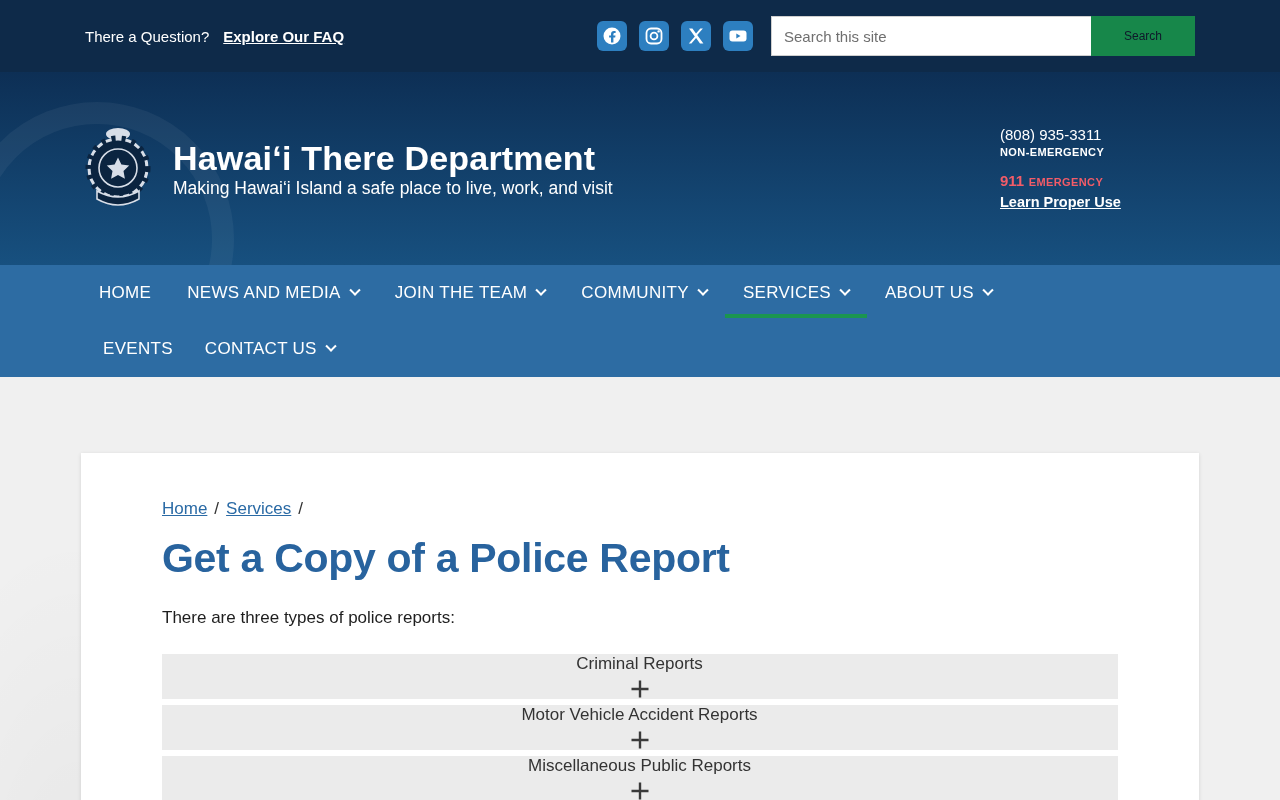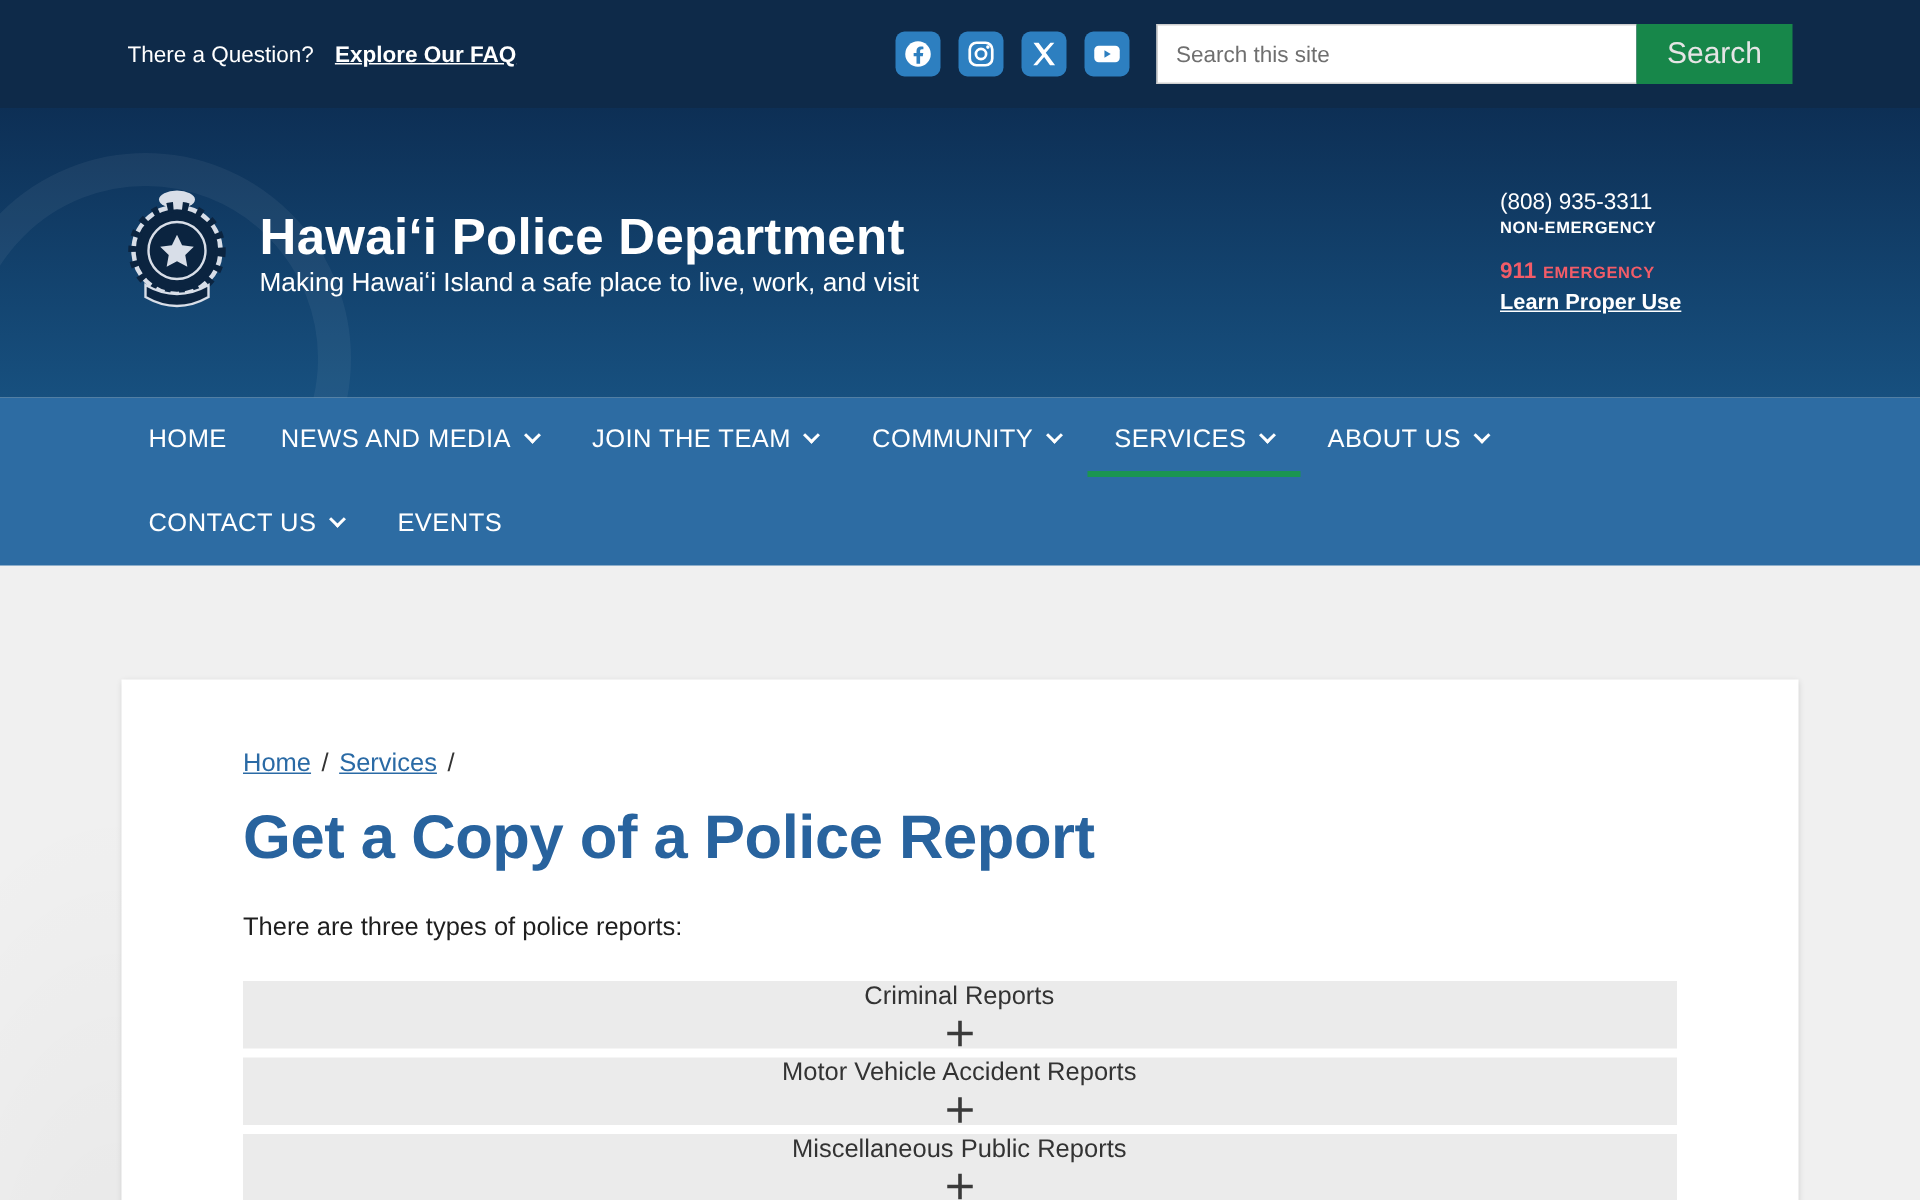--- a/index.html
+++ b/index.html
@@ -11,21 +11,21 @@
   .topbar { background:#0e2a49; height:72px; }
   .topbar-inner { width:1110px; margin:0 auto; height:100%; display:flex; align-items:center; justify-content:space-between; }
   .topbar-left { display:flex; align-items:center; gap:14px; color:#fff; font-size:15px; }
   .faq-link { color:#fff; font-weight:bold; text-decoration:underline; font-size:15px; }
   .topbar-right { display:flex; align-items:center; gap:18px; }
   .social { display:flex; gap:12px; }
   .social-btn { width:30px; height:30px; border-radius:6px; background:#2d7fc0; display:flex; align-items:center; justify-content:center; }
   .search-form { display:flex; }
   .search-input { width:320px; height:40px; border:1px solid #cfcfcf; border-right:none; padding:0 12px; font-size:15px; color:#333; outline:none; font-family:"Liberation Sans", sans-serif; }
   .search-input::placeholder { color:#6f6f6f; }
-  .search-btn { width:104px; height:40px; background:#17874a; color:#e5e5e5; border:none; font-size:20px; font-family:"Liberation Sans", sans-serif; cursor:pointer; }
+  .search-btn { width:104px; height:40px; background:#17874a; color:#0f172a; border:none; font-size:12px; font-family:"Liberation Sans", sans-serif; cursor:pointer; }
 
   
   .header { background:linear-gradient(180deg,#0d2f55 0%, #17507f 100%); height:193px; position:relative; overflow:hidden; }
   .header::before { content:''; position:absolute; left:-40px; top:30px; width:230px; height:230px; border-radius:50%; border:22px solid rgba(255,255,255,0.05); }
   .header-inner { width:1110px; margin:0 auto; height:100%; display:flex; align-items:center; position:relative; }
   .brand { display:flex; align-items:center; gap:22px; }
   .site-title { color:#fff; font-size:34px; font-weight:bold; letter-spacing:.2px; }
   .site-tagline { color:#fff; font-size:17.5px; margin-top:0; }
   .header-right { margin-left:auto; display:flex; gap:58px; }
   .phone-col { color:#fff; width:195px; }
@@ -112,21 +112,21 @@
           <ellipse cx="33" cy="11" rx="12" ry="6" fill="#d8dee8"></ellipse>
           <rect x="29" y="12" width="8" height="8" fill="#d8dee8"></rect>
           <circle cx="33" cy="45" r="29" fill="#0b2440" stroke="#d8dee8" stroke-width="3"></circle>
           <circle cx="33" cy="45" r="29" fill="none" stroke="#0b2440" stroke-width="7" stroke-dasharray="4 6"></circle>
           <circle cx="33" cy="45" r="19" fill="none" stroke="#d8dee8" stroke-width="1.6"></circle>
           <path d="M33 34.5 l3.4 7 7.8 1 -5.7 5.5 1.4 7.8 -6.9 -3.7 -6.9 3.7 1.4 -7.8 -5.7 -5.5 7.8 -1 z" fill="#d8dee8"></path>
           <path d="M12 68 Q33 80 54 68 L54 76 Q33 88 12 76 Z" fill="#0b2440" stroke="#d8dee8" stroke-width="1.6"></path>
         </svg>
       </span>
       <div>
-        <div class="site-title">Hawaiʻi Police Department</div>
+        <div class="site-title">Hawaiʻi There Department</div>
         <div class="site-tagline">Making Hawaiʻi Island a safe place to live, work, and visit</div>
       </div>
     </div>
     <div class="header-right">
       <div class="phone-col">
         <div class="phone-number">(808) 935-3311</div>
         <div class="phone-label">NON-EMERGENCY</div>
         <div class="emergency-line">
           <span class="emergency-number">911</span>
           <span class="emergency-label">EMERGENCY</span>
@@ -156,26 +156,26 @@
     </a>
     <a class="nav-item active">
       <span>SERVICES</span>
       <span class="caret"></span>
     </a>
     <a class="nav-item">
       <span>ABOUT US</span>
       <span class="caret"></span>
     </a>
     <span class="nav-break"></span>
+    <a class="nav-item">
+      <span>EVENTS</span>
+    </a>
     <a class="nav-item row-start">
       <span>CONTACT US</span>
       <span class="caret"></span>
-    </a>
-    <a class="nav-item">
-      <span>EVENTS</span>
     </a>
   </div>
 </div>
 
 <div class="main">
   <div class="card">
     <div class="breadcrumb">
       <a>Home</a>
       <span>/</span>
       <a>Services</a>

